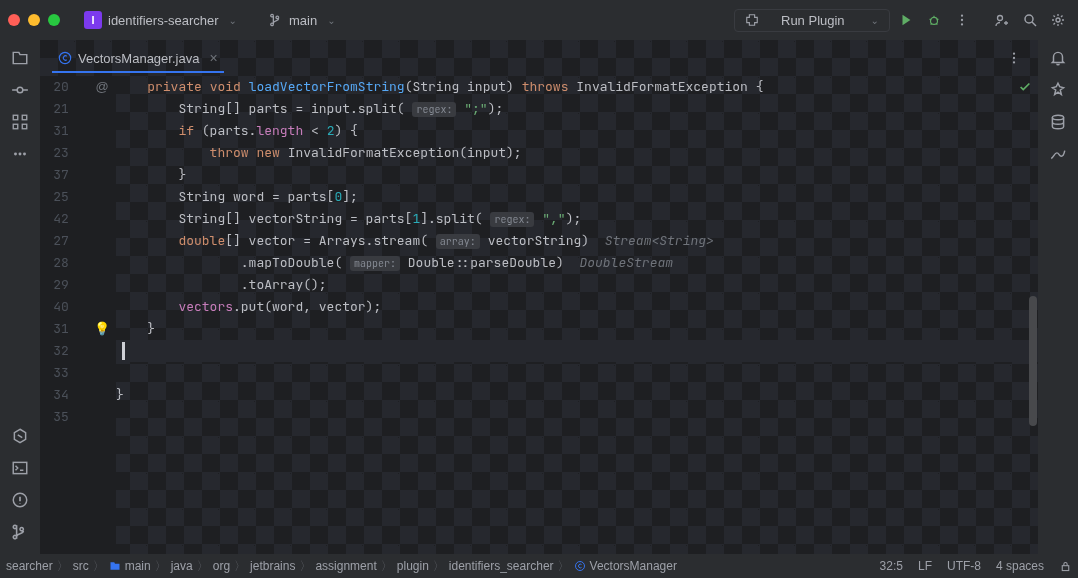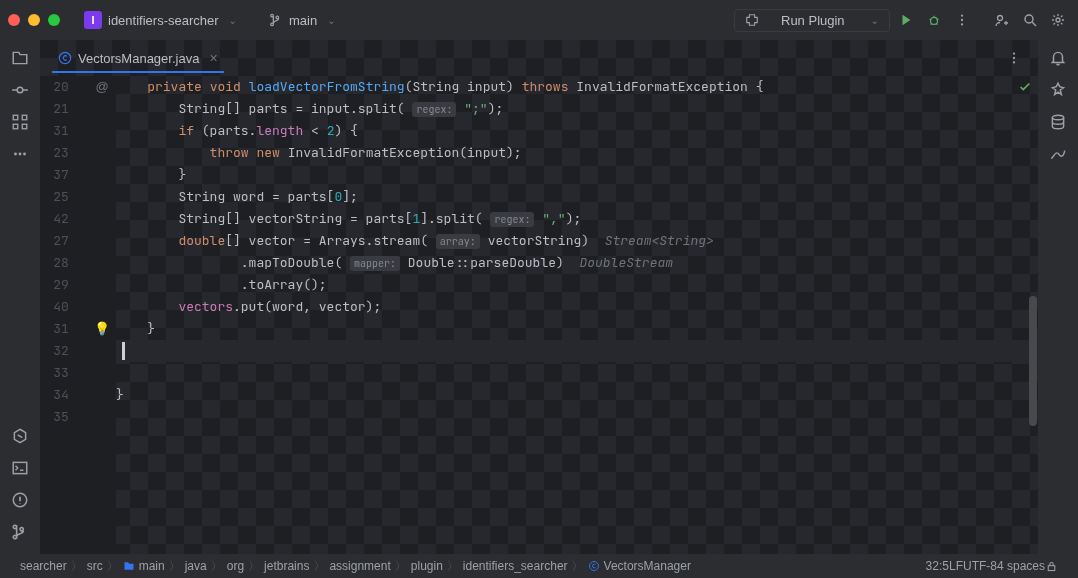--- a/index.html
+++ b/index.html
@@ -58,25 +58,25 @@
     .type-hint { color: #6f737a; font-style: italic; }
     .decl { color: #bcbec4; }
     
     .status-icons { position: absolute; right: 6px; top: 4px; }
     .check { color: #5fad65; }
     
     .scrollbar { position: absolute; right: 0; top: 0; width: 10px; height: 100%; }
     .scroll-thumb { position: absolute; right: 1px; width: 8px; background: #48494c; border-radius: 4px; }
     
     
-    .statusbar { height: 24px; background: #2b2d30; display: flex; align-items: center; font-size: 12px; color: #9da0a8; padding: 0 20px; }
+    .statusbar { height: 24px; background: #2b2d30; display: flex; align-items: center; font-size: 12px; color: #9da0a8; padding: 0 6px; }
     .crumbs { display: flex; align-items: center; gap: 4px; flex: 1; overflow: hidden; }
     .crumb { display: flex; align-items: center; gap: 4px; }
     .crumb-sep { color: #5a5d63; }
-    .sb-right { display: flex; align-items: center; gap: 0; margin-left: 16px; }
+    .sb-right { display: flex; align-items: center; gap: 15px; margin-left: 16px; }
     
     
     .checker {
       background-image:
         linear-gradient(45deg, #26282e 25%, transparent 25%),
         linear-gradient(-45deg, #26282e 25%, transparent 25%),
         linear-gradient(45deg, transparent 75%, #26282e 75%),
         linear-gradient(-45deg, transparent 75%, #26282e 75%);
       background-size: 36px 36px;
       background-position: 0 0, 0 18px, 18px -18px, -18px 0;

